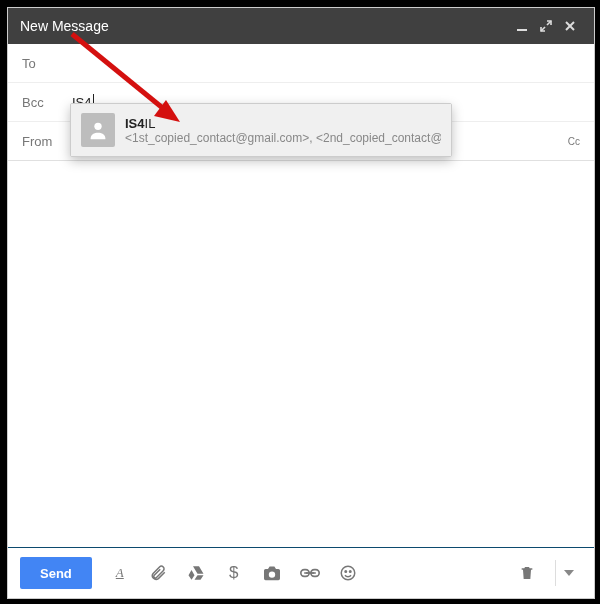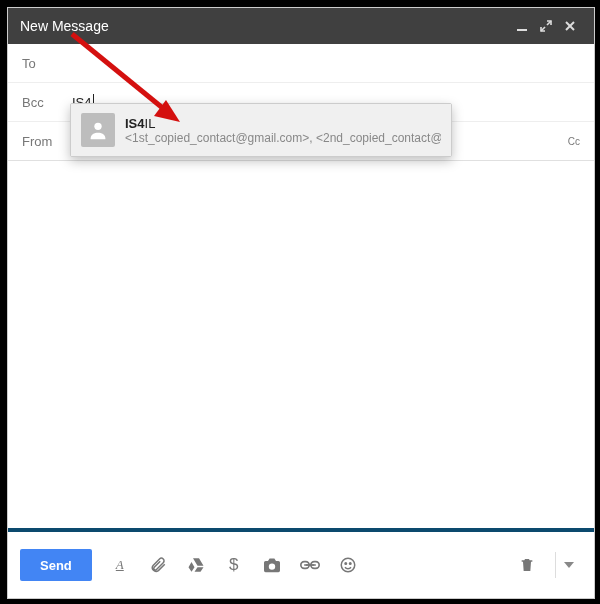--- a/index.html
+++ b/index.html
@@ -23,21 +23,21 @@
   .autocomplete{position:absolute;left:62px;top:95px;width:380px;background:#fff;border:1px solid #ccc;box-shadow:0 4px 12px rgba(0,0,0,.25);border-radius:2px;z-index:30}
   .ac-item{display:flex;align-items:center;height:52px;padding:0 10px;background:#f0f0f0;cursor:pointer}
   .avatar{width:34px;height:34px;background:#bdbdbd;border-radius:2px;display:flex;align-items:center;justify-content:center;margin-right:10px;color:#fff}
   .ac-txt{flex:1;overflow:hidden}
   .ac-name{font-size:13px;color:#222}
   .ac-name b{font-weight:700}
   .ac-mail{font-size:12px;color:#888;white-space:nowrap;overflow:hidden;text-overflow:clip}
 
   .body{flex:1}
 
-  .toolbar{height:50px;border-top:4px solid #0c4a6e;display:flex;align-items:center;padding:8px 12px;gap:18px}
+  .toolbar{height:50px;border-top:1px solid #0c4a6e;display:flex;align-items:center;padding:0 12px;gap:18px}
   .sendbtn{background:#4285f4;color:#fff;border:none;height:32px;padding:0 20px;font-size:13px;font-weight:700;border-radius:2px;cursor:pointer}
   .ticon{color:#777;cursor:pointer;width:20px;height:20px;display:flex;align-items:center;justify-content:center;font-family:Georgia,serif}
   .more{width:26px;height:26px;border-left:1px solid #ddd;display:flex;align-items:center;justify-content:center;cursor:pointer;color:#888}
 
   .arrow{position:absolute;left:62px;top:28px;width:130px;height:110px;z-index:40;pointer-events:none}
 </style>
 </head>
 <body>
 
 <div class="canvas">

